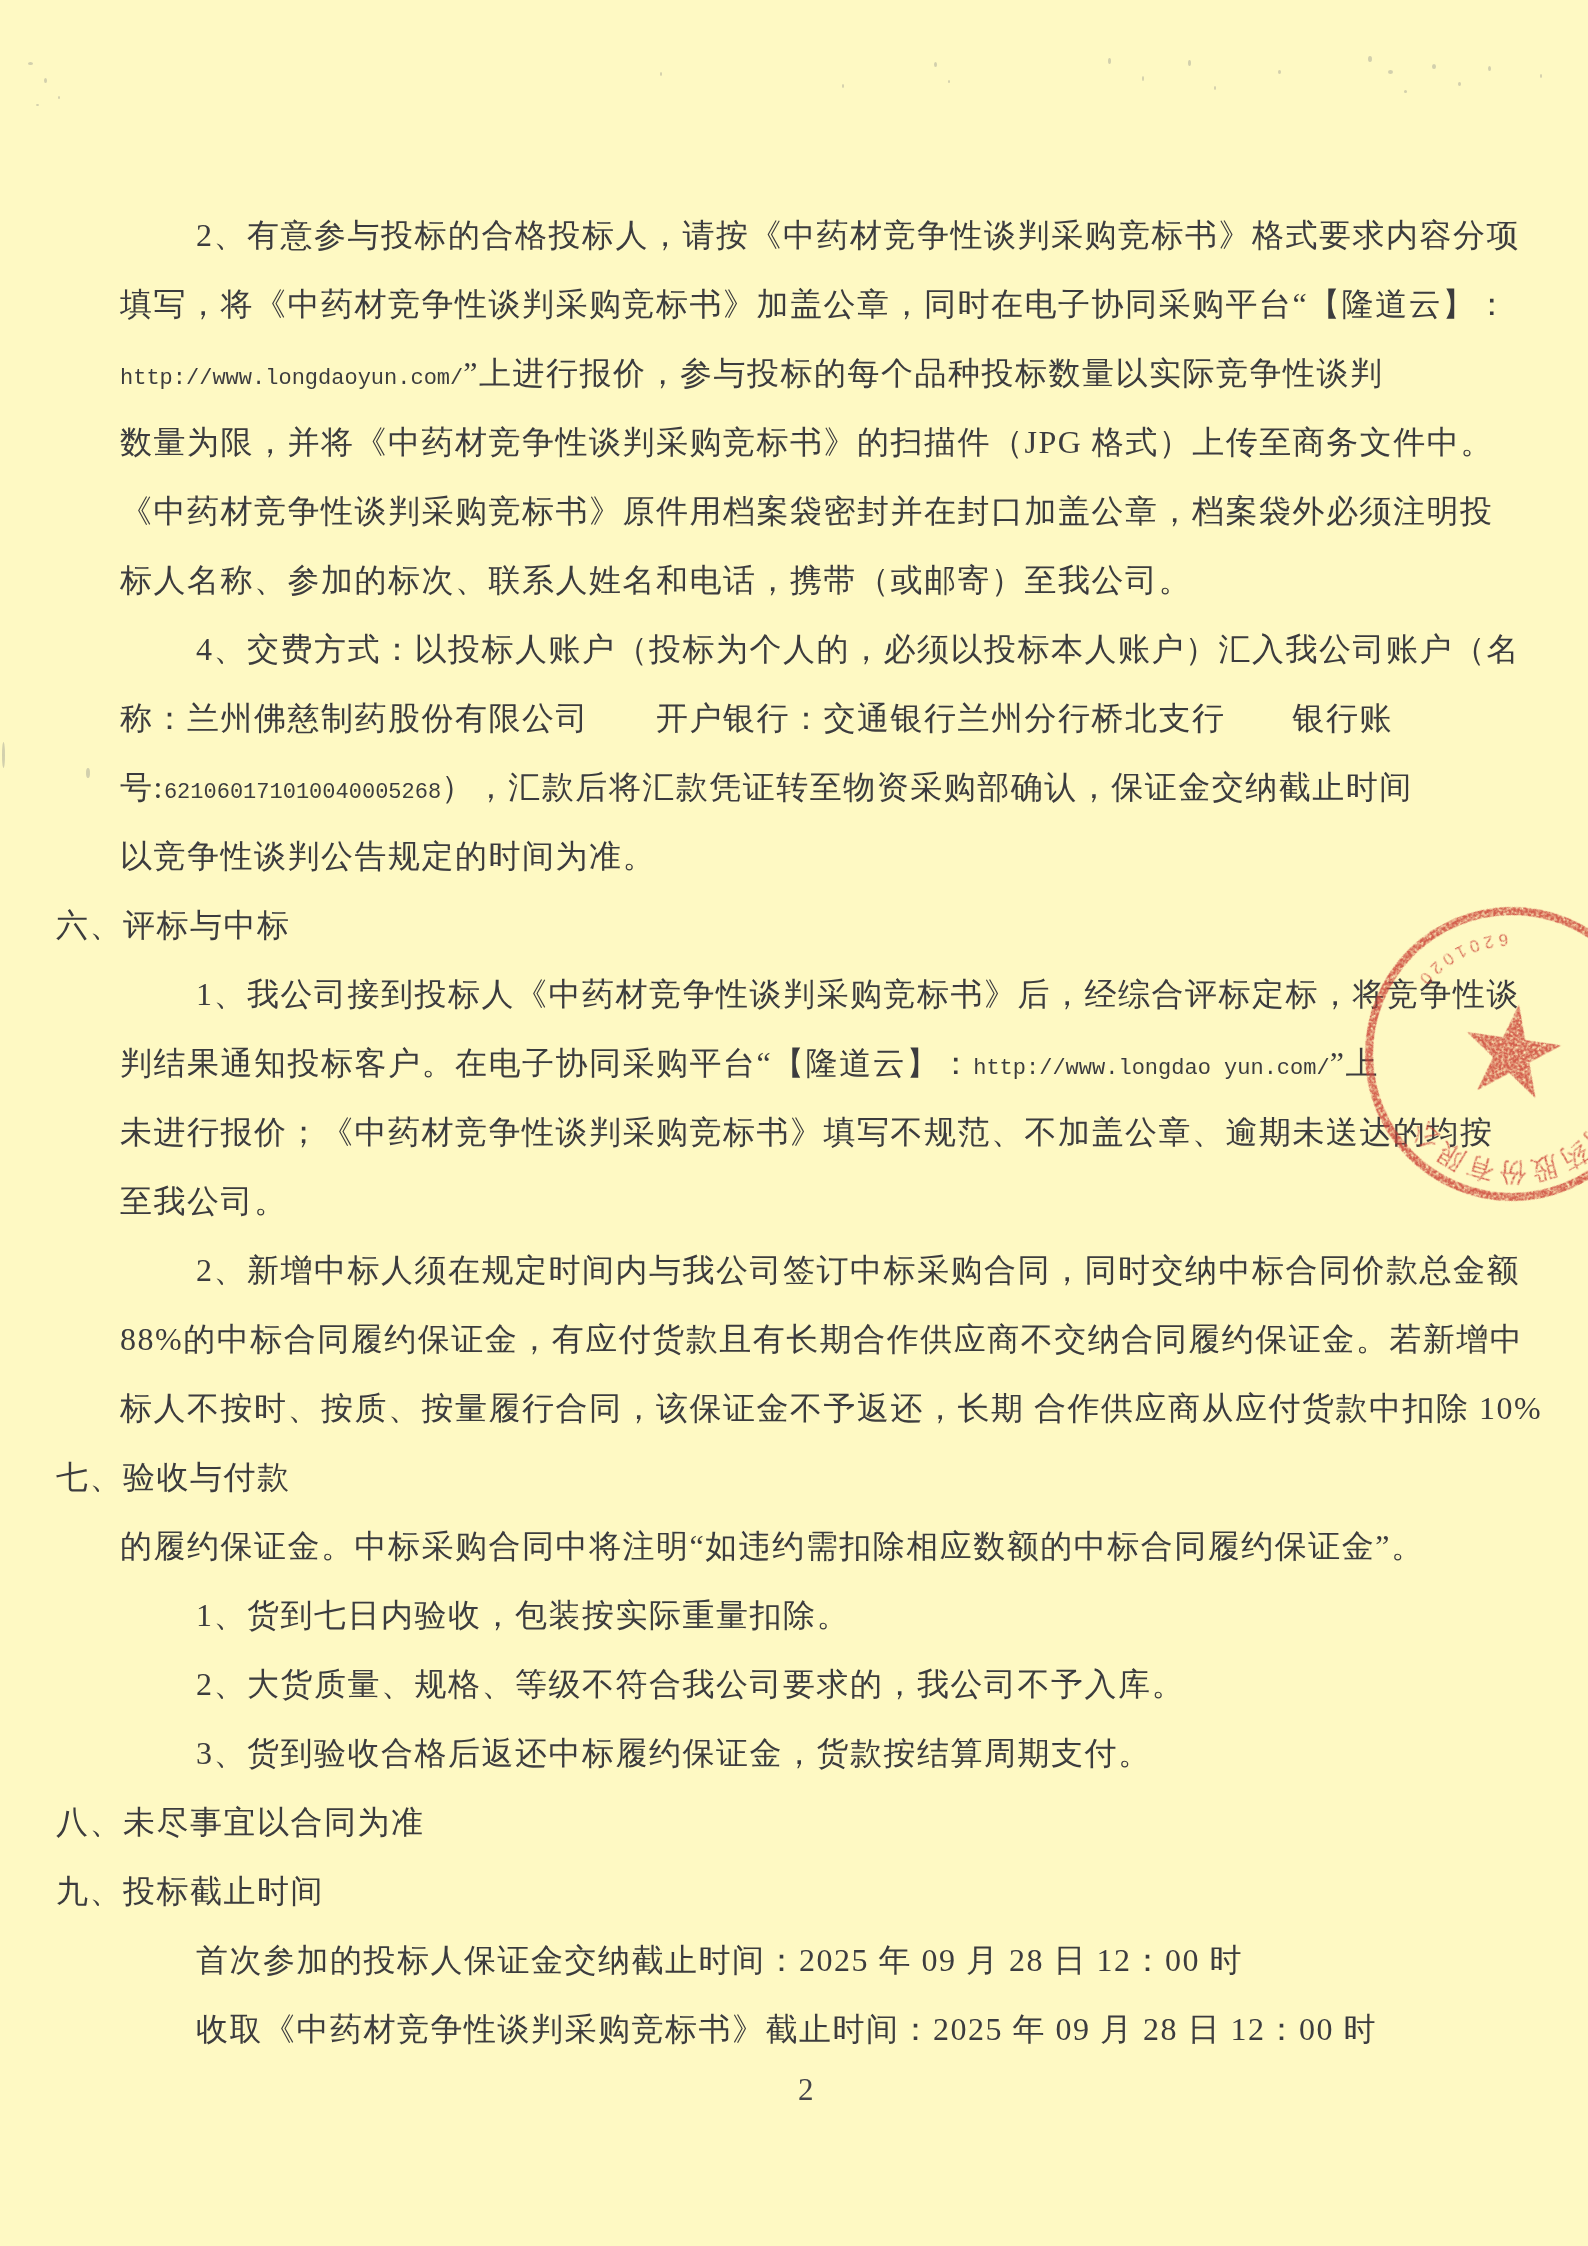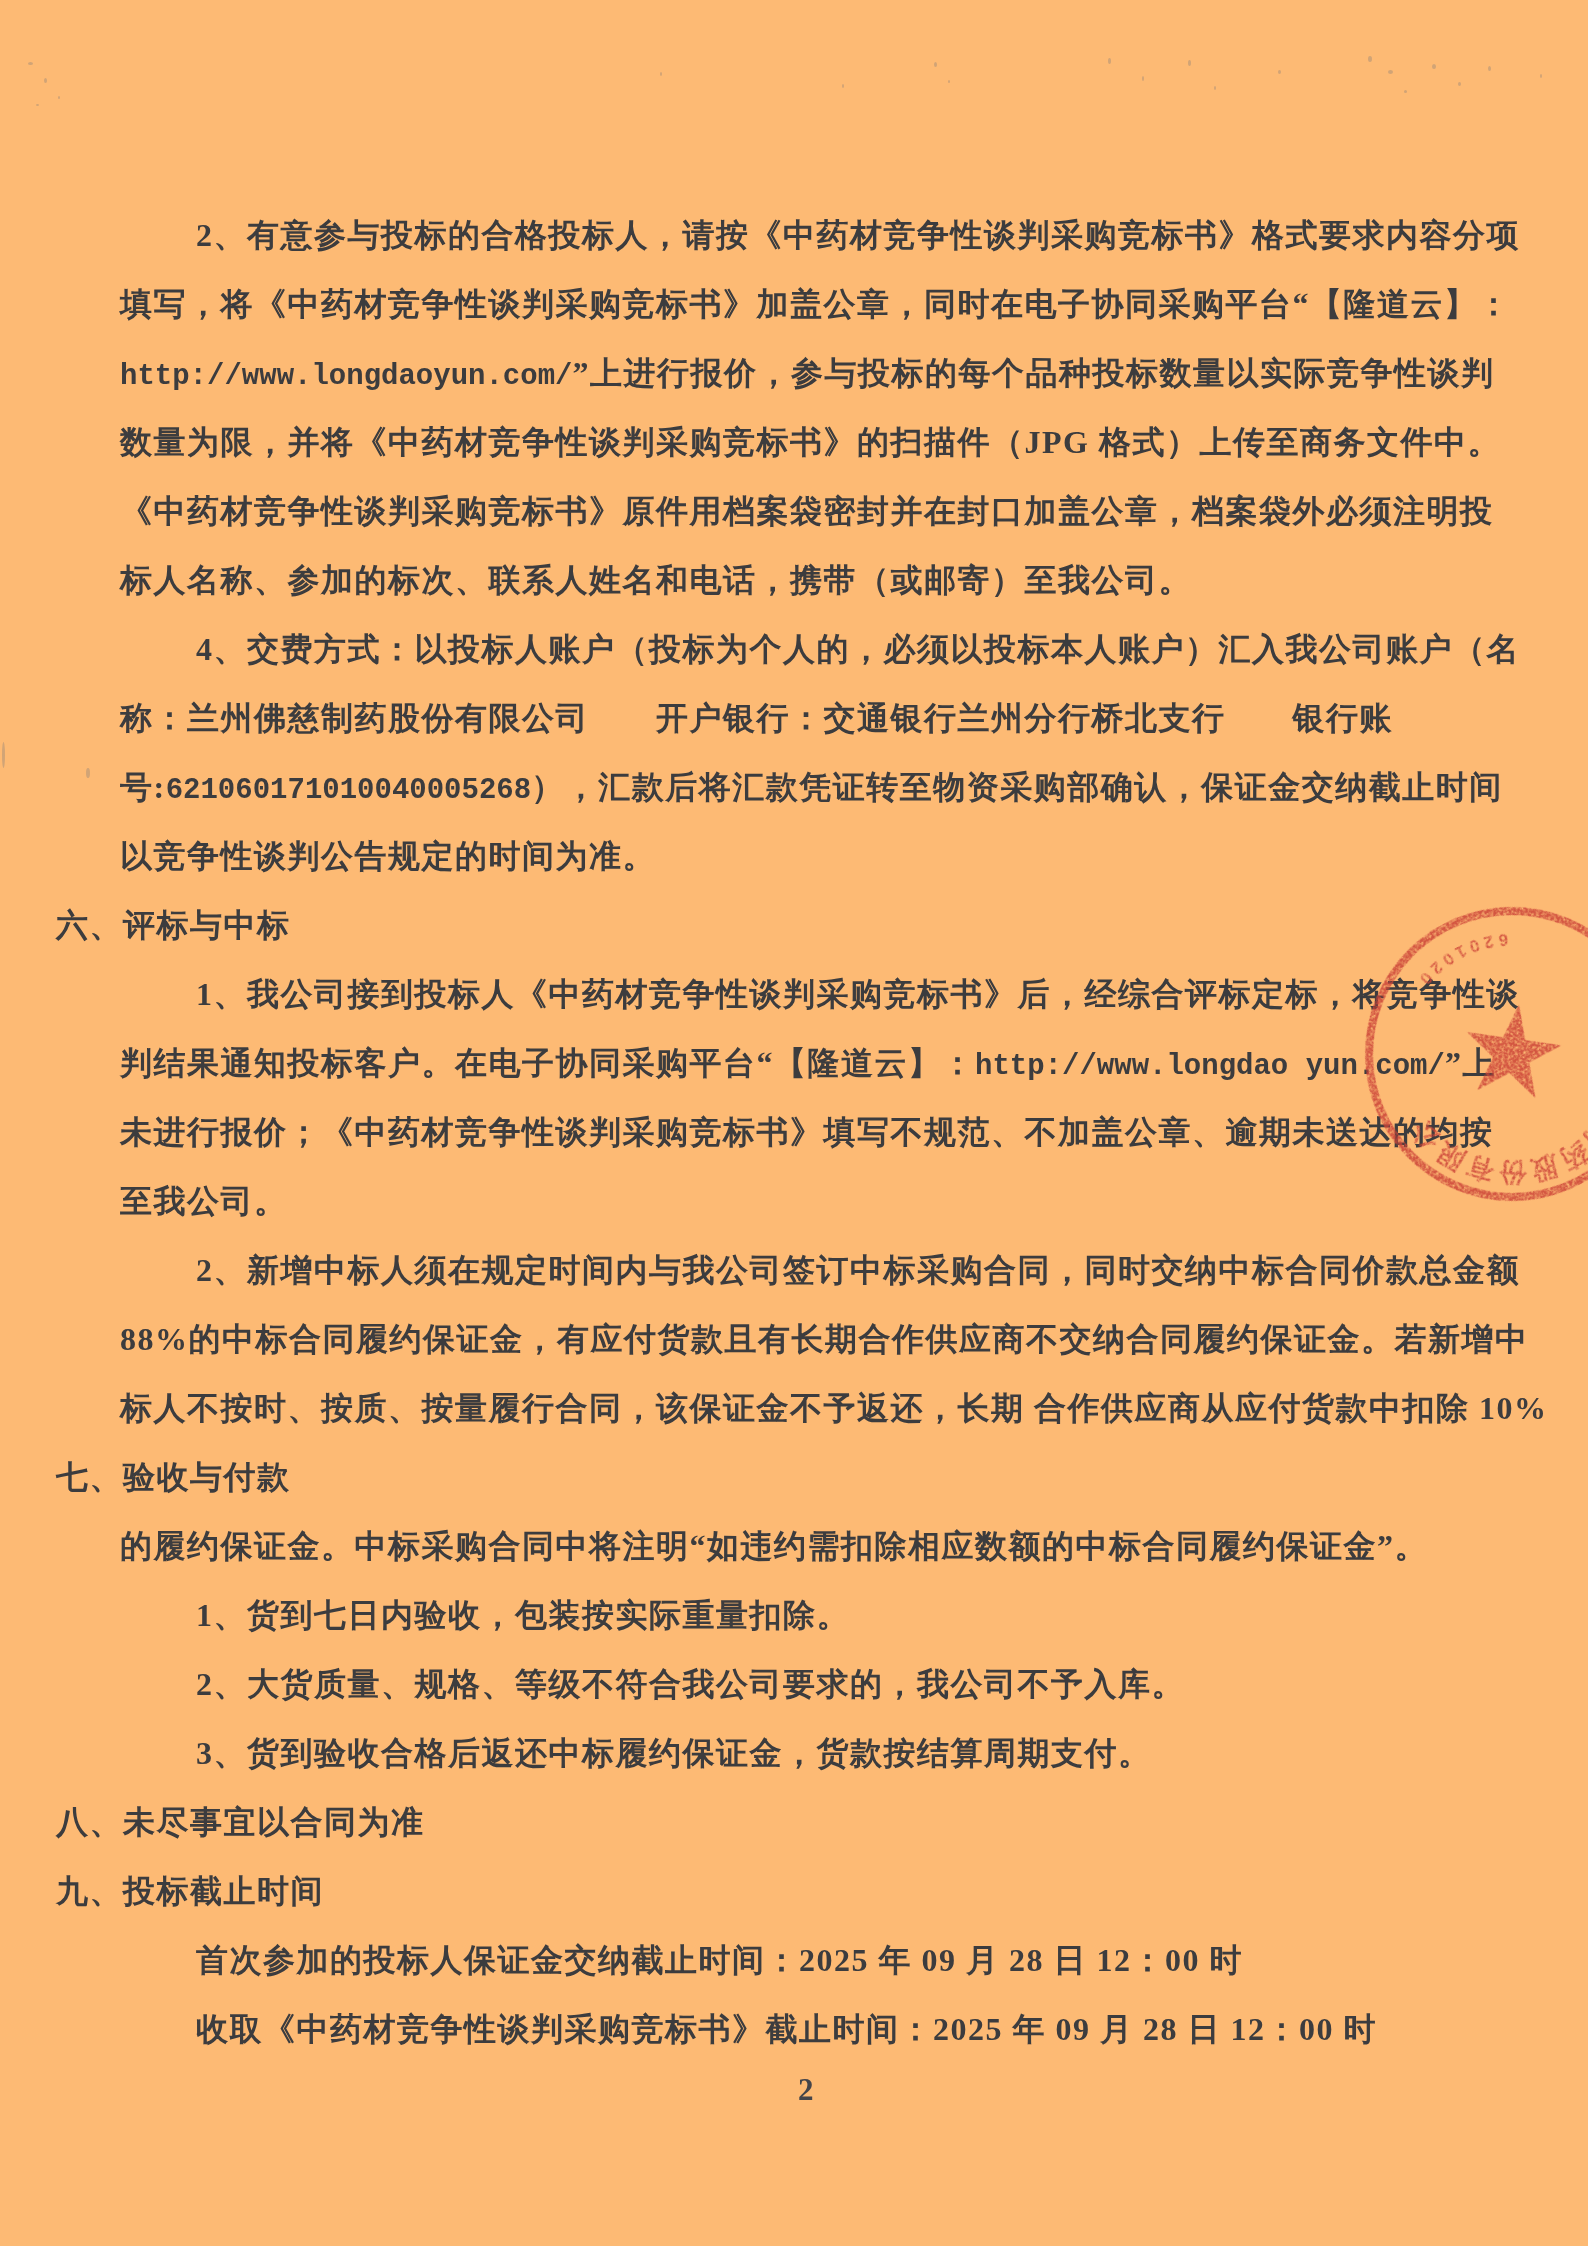--- a/index.html
+++ b/index.html
@@ -1,45 +1,44 @@
 <!DOCTYPE html>
 <html><head>
 <meta charset="utf-8">
 <style>
   html, body { margin: 0; padding: 0; background: #888; }
   .page {
     position: relative;
     width: 1588px;
     height: 2246px;
     margin: 0 auto;
-    background: #fdba74;
+    background: #fef9c3;
     overflow: hidden;
     font-family: "Liberation Serif", serif;
     color: #3c3c3e;
-    font-weight: bold;
   }
   .text-layer {
     position: absolute;
     left: 0;
     top: 201px;
     width: 100%;
   }
   .line {
     height: 69px;
     line-height: 69px;
     white-space: nowrap;
     font-size: 32px;
     letter-spacing: 1.5px;
   }
   .line.heading { padding-left: 56px; }
   .line.body    { padding-left: 120px; }
   .line.first   { padding-left: 196px; }
   .mono {
     font-family: "Liberation Mono", monospace;
-    font-size: 29px;
+    font-size: 22px;
     letter-spacing: 0;
   }
   .page-number {
     position: absolute;
     left: 798px;
     top: 2072px;
     font-size: 31px;
     color: #45454a;
   }
   .stamp {

